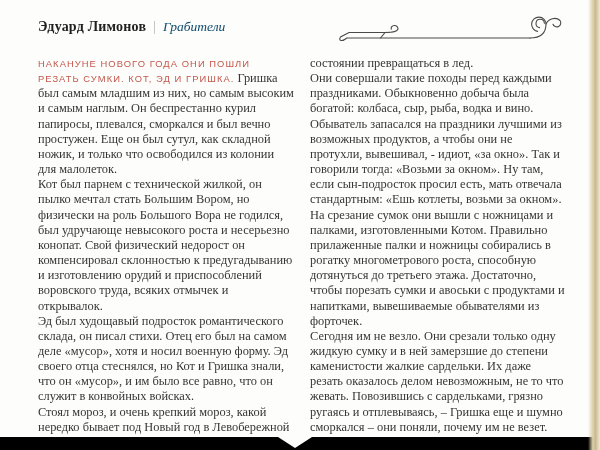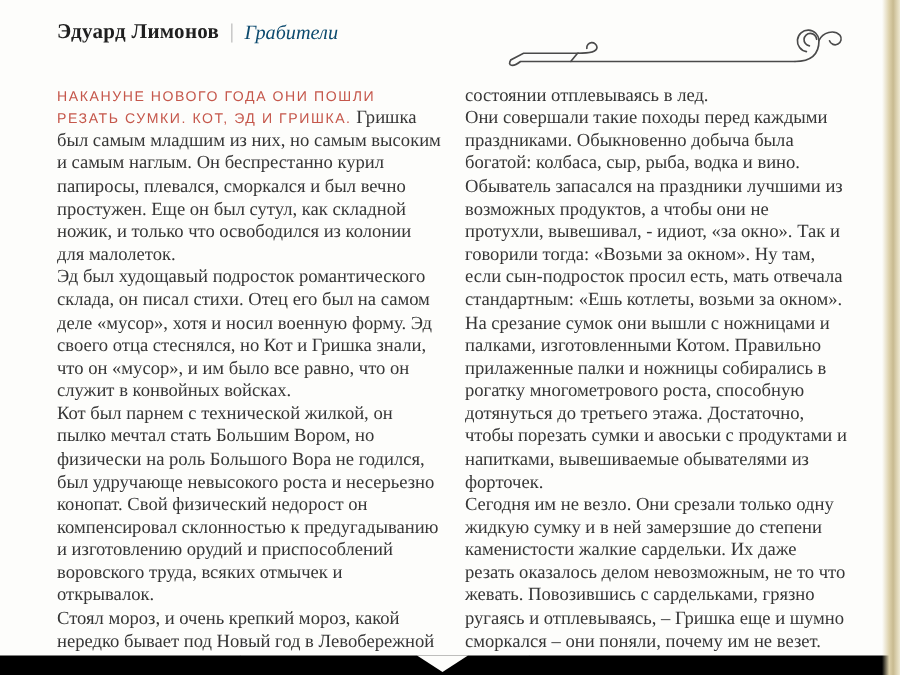--- a/index.html
+++ b/index.html
@@ -5,21 +5,21 @@
   html,body{margin:0;padding:0;}
   body{
     width:600px;height:450px;position:relative;overflow:hidden;
     background:#fdfdfb;
     font-family:"Liberation Serif", serif;
   }
   .page{position:absolute;inset:0;background:#fdfdfb;}
   
   .header{
     position:absolute;top:14px;left:38px;right:30px;height:26px;
-    display:flex;
+    display:flex;align-items:center;
   }
   .author{font-size:14px;font-weight:bold;color:#1f1f1f;letter-spacing:.2px;white-space:nowrap;}
   .hsep{font-size:14px;color:#b3b3b3;margin:0 7px;font-weight:normal;}
   .btitle{font-size:13.5px;font-style:italic;color:#0c4a6e;white-space:nowrap;}
   .flourish{margin-left:auto;width:235px;height:32px;flex:0 0 auto;}
   
   .columns{
     position:absolute;top:56px;left:38px;width:529px;
     display:flex;gap:16px;
   }
@@ -67,28 +67,28 @@
       <path d="M195 27 C206 27 211 22 211 13 A7.2 7.2 0 1 0 202.6 20.4"></path>
       <path d="M209.4 12.2 A4.2 4.2 0 1 0 204.6 16.6"></path>
       <path d="M211 13 C213.5 7.5 221 5.5 225 9.5 A4 4 0 1 1 218 13.2"></path>
     </svg>
   </div>
 
   <div class="columns">
     <div class="col">
       <p><span class="lead-caps">НАКАНУНЕ НОВОГО ГОДА ОНИ ПОШЛИ РЕЗАТЬ СУМКИ. КОТ, ЭД И ГРИШКА.</span> <span>Гришка был самым младшим из них, но самым высоким и самым наглым. Он беспрестанно курил папиросы, плевался, сморкался и был вечно простужен. Еще он был сутул, как складной ножик, и только что освободился из колонии для малолеток.</span></p>
       <div>
+          <p>Кот был парнем с технической жилкой, он пылко мечтал стать Большим Вором, но физически на роль Большого Вора не годился, был удручающе невысокого роста и несерьезно конопат. Свой физический недорост он компенсировал склонностью к предугадыванию и изготовлению орудий и приспособлений воровского труда, всяких отмычек и открывалок.</p>
           <p>Эд был худощавый подросток романтического склада, он писал стихи. Отец его был на самом деле «мусор», хотя и носил военную форму. Эд своего отца стеснялся, но Кот и Гришка знали, что он «мусор», и им было все равно, что он служит в конвойных войсках.</p>
-          <p>Кот был парнем с технической жилкой, он пылко мечтал стать Большим Вором, но физически на роль Большого Вора не годился, был удручающе невысокого роста и несерьезно конопат. Свой физический недорост он компенсировал склонностью к предугадыванию и изготовлению орудий и приспособлений воровского труда, всяких отмычек и открывалок.</p>
           <p>Стоял мороз, и очень крепкий мороз, какой нередко бывает под Новый год в Левобережной Украине. Когда висит большая луна и воздух, как лед, царапает щеки. Снег скрипел под ногами, потому что был в</p>
         </div>
     </div>
     <div class="col">
       <div>
-          <p>состоянии отплевываясь в лед.</p>
+          <p>состоянии превращаться в лед.</p>
           <p>Они совершали такие походы перед каждыми праздниками. Обыкновенно добыча была богатой: колбаса, сыр, рыба, водка и вино. Обыватель запасался на праздники лучшими из возможных продуктов, а чтобы они не протухли, вывешивал, - идиот, «за окно». Так и говорили тогда: «Возьми за окном». Ну там, если сын-подросток просил есть, мать отвечала стандартным: «Ешь котлеты, возьми за окном».</p>
           <p>На срезание сумок они вышли с ножницами и палками, изготовленными Котом. Правильно прилаженные палки и ножницы собирались в рогатку многометрового роста, способную дотянуться до третьего этажа. Достаточно, чтобы порезать сумки и авоськи с продуктами и напитками, вывешиваемые обывателями из форточек.</p>
           <p>Сегодня им не везло. Они срезали только одну жидкую сумку и в ней замерзшие до степени каменистости жалкие сардельки. Их даже резать оказалось делом невозможным, не то что жевать. Повозившись с сардельками, грязно ругаясь и отплевываясь, – Гришка еще и шумно сморкался – они поняли, почему им не везет. Мороз был таким</p>
         </div>
     </div>
   </div>
 
   <div class="bottom-bar"></div>
   <div class="reveal-handle"></div>
 

